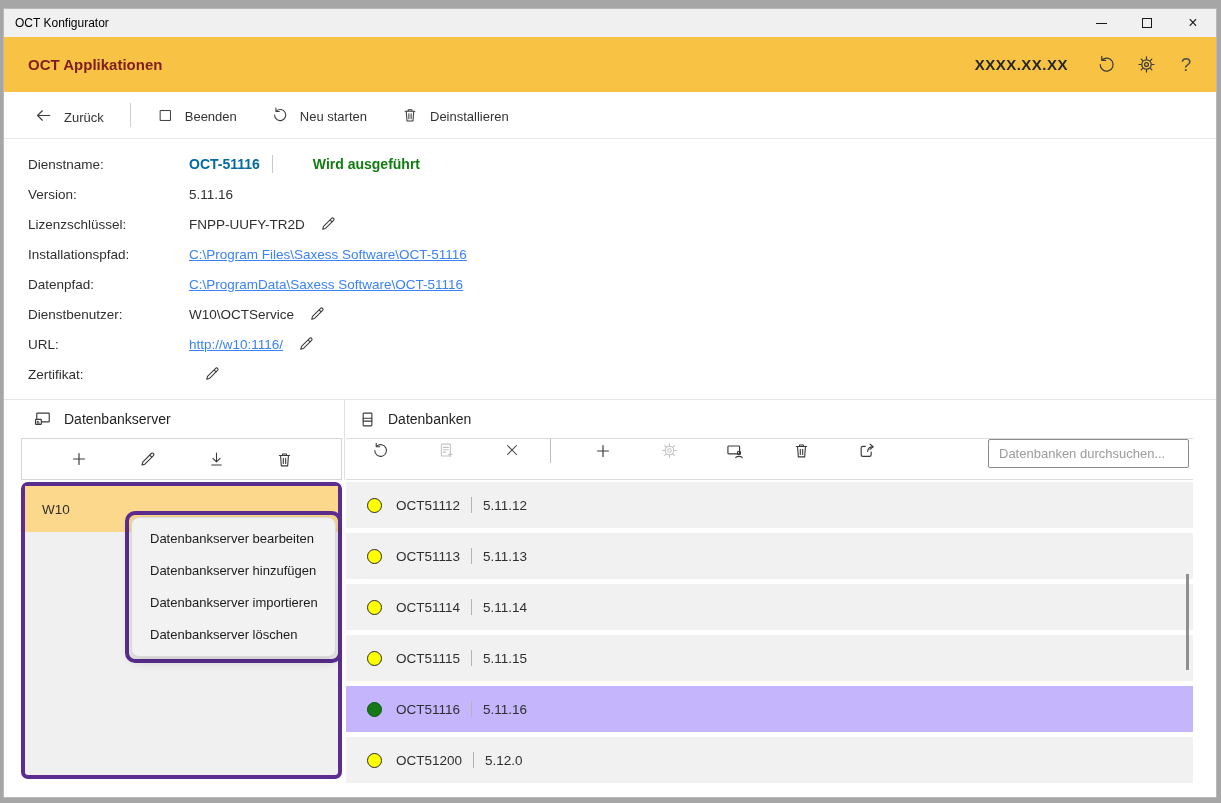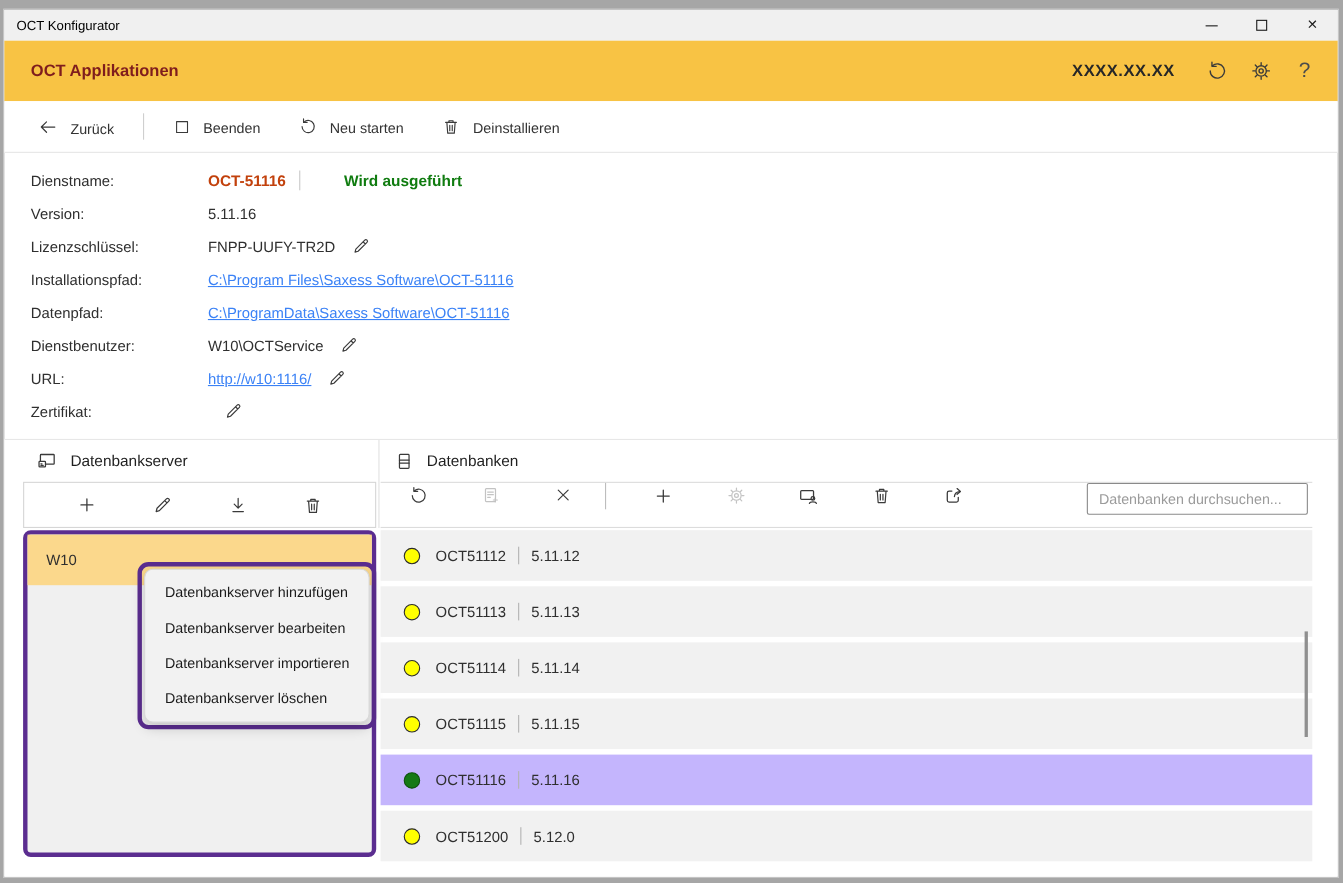--- a/index.html
+++ b/index.html
@@ -53,21 +53,21 @@
   }
   .cmd-sep { width: 1px; height: 24px; background: #cfcfcf; margin: 0 26px; }
   .cmd-gap { width: 34px; }
   svg.ic { fill: none; stroke: #3a3a3a; stroke-width: 1.4; stroke-linecap: round; stroke-linejoin: round; }
   svg.ic.disabled { stroke: #c3c3c3; }
   
   .details { padding: 10px 0 0 24px; height: 260px; flex-shrink: 0; }
   .drow { height: 30px; display: flex; align-items: center; font-size: 13.5px; color: #2f2f2f; }
   .dlabel { width: 161px; flex-shrink: 0; }
   .dval {}
-  .dval.bold { font-weight: bold; font-size: 14px; color: #c2410c; }
+  .dval.bold { font-weight: bold; font-size: 14px; color: #0369a1; }
   .vbar { width: 1px; height: 18px; background: #c9c9c9; margin: 0 12px; }
   .status-running { color: #107c10; font-weight: bold; font-size: 14px; margin-left: 28px; }
   .dlink { color: #3b82f6; text-decoration: underline; cursor: pointer; text-align: right; }
   .edit-btn { background: none; border: none; cursor: pointer; margin-left: 14px; display: inline-flex; padding: 0; }
   
   .panels { position: relative; flex: 1; border-top: 1px solid #e7e7e7; background: #fff; }
   .panel-divider { position: absolute; left: 340px; top: 0; width: 1px; height: 80px; background: #e2e2e2; }
   .left-panel  { position: absolute; left: 17px;  top: 0; width: 321px; }
   .right-panel { position: absolute; left: 342px; top: 0; width: 847px; }
   .panel-header { height: 38px; display: flex; align-items: center; gap: 11px; padding-left: 12px; font-size: 14px; color: #1f1f1f; }
@@ -278,22 +278,22 @@
               <path d="M5.5 7h13M9.5 7V5h5v2M7 7l1 13h8l1-13M10.5 10.5V17M13.5 10.5V17"></path>
             </svg>
         </button>
       </div>
       <div class="lp-listbox">
         <div class="server-row">
           <span>W10</span>
         </div>
         <div class="context-annot">
           <div class="context-menu">
+            <div class="menu-item">Datenbankserver bearbeiten</div>
             <div class="menu-item">Datenbankserver hinzufügen</div>
-            <div class="menu-item">Datenbankserver bearbeiten</div>
             <div class="menu-item">Datenbankserver importieren</div>
             <div class="menu-item">Datenbankserver löschen</div>
           </div>
         </div>
       </div>
     </div>
 
     <div class="right-panel">
       <div class="panel-header">
         <svg class="ic" width="19" height="19" viewBox="0 0 24 24">

